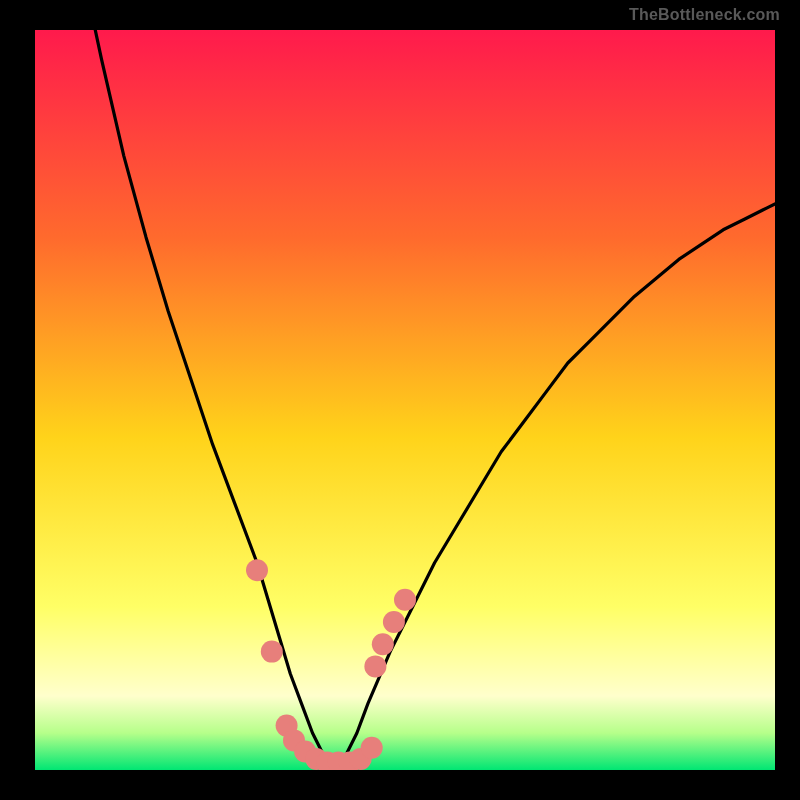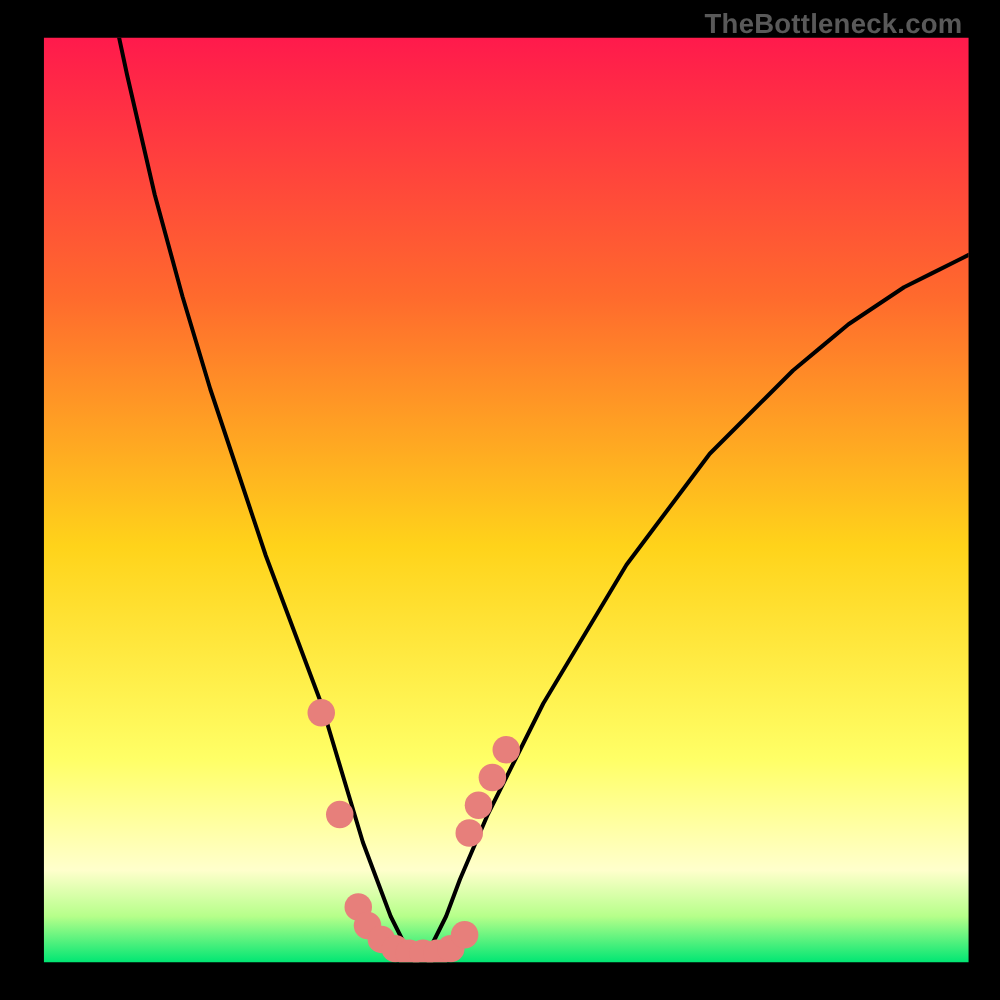--- a/index.html
+++ b/index.html
@@ -20,22 +20,22 @@
   .plot-area {
     position: absolute;
     left: 35px;
     top: 30px;
     width: 740px;
     height: 740px;
   }
   .watermark {
     position: absolute;
     top: 6px;
-    right: 30px;
-    font-size: 22px;
+    right: 20px;
+    font-size: 16px;
     font-weight: 600;
     color: #595959;
     letter-spacing: 0.2px;
     z-index: 5;
   }
 </style>
 </head>
 <body>
 
 <div class="stage">

